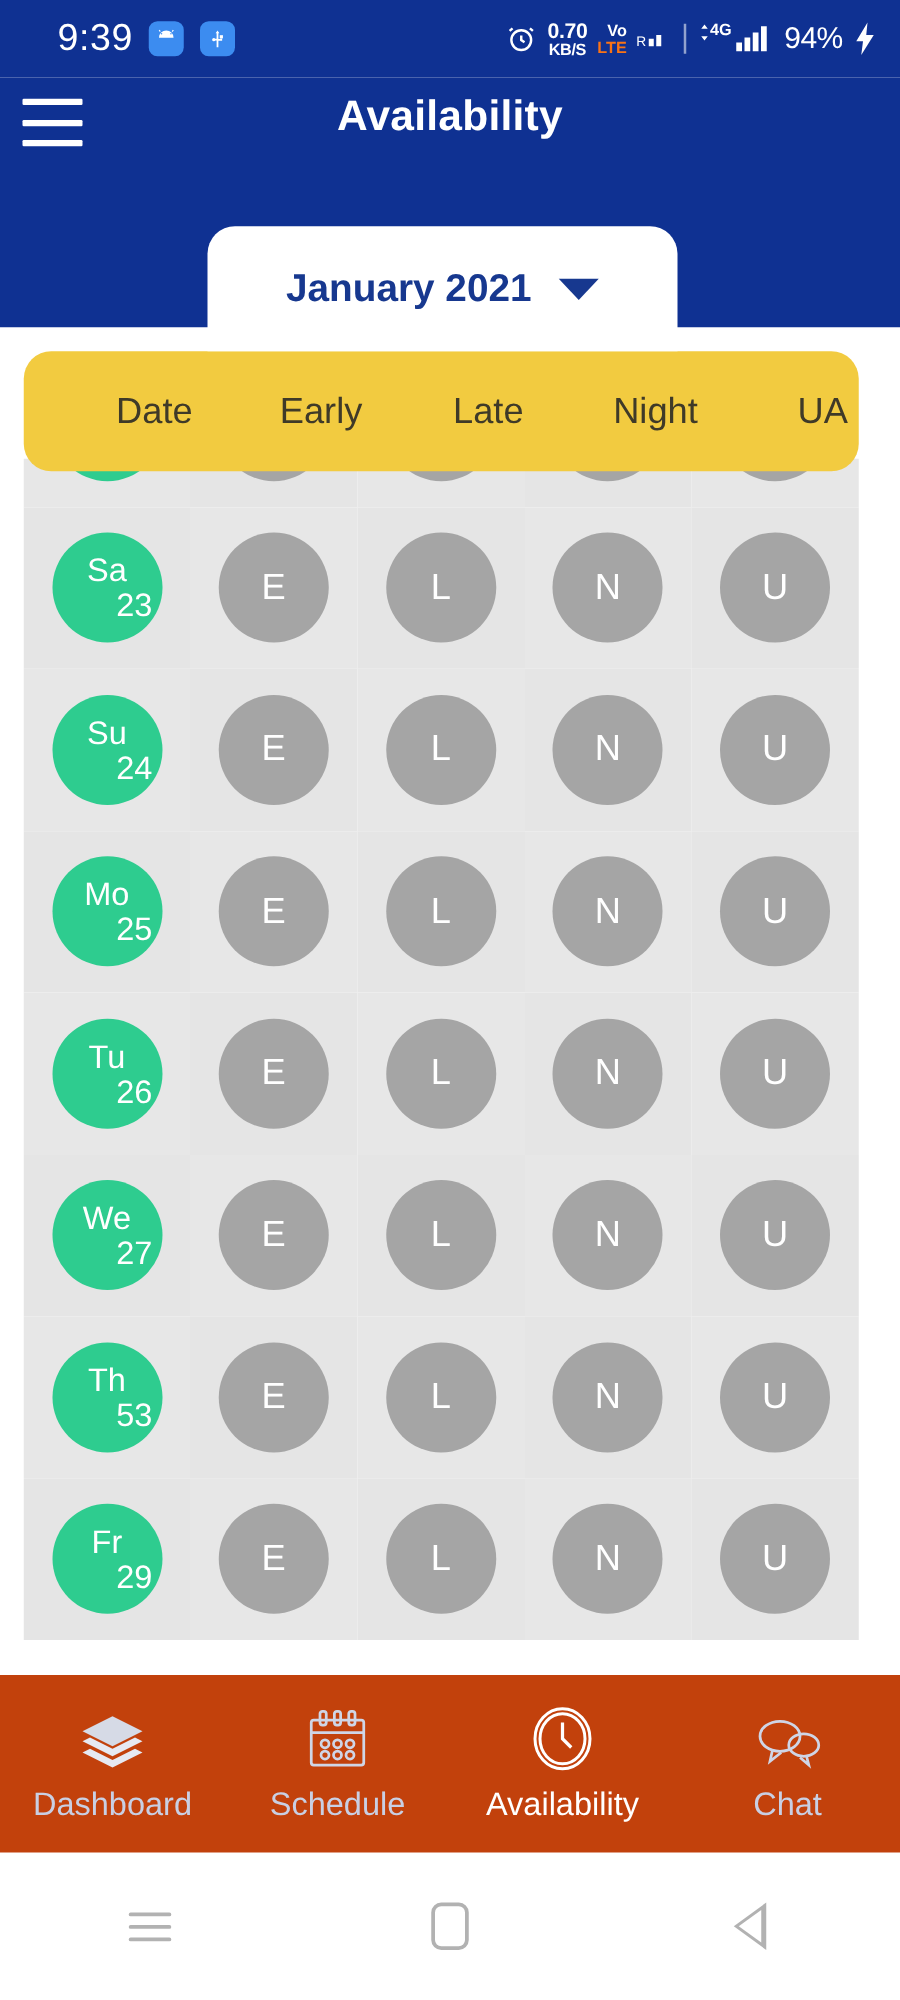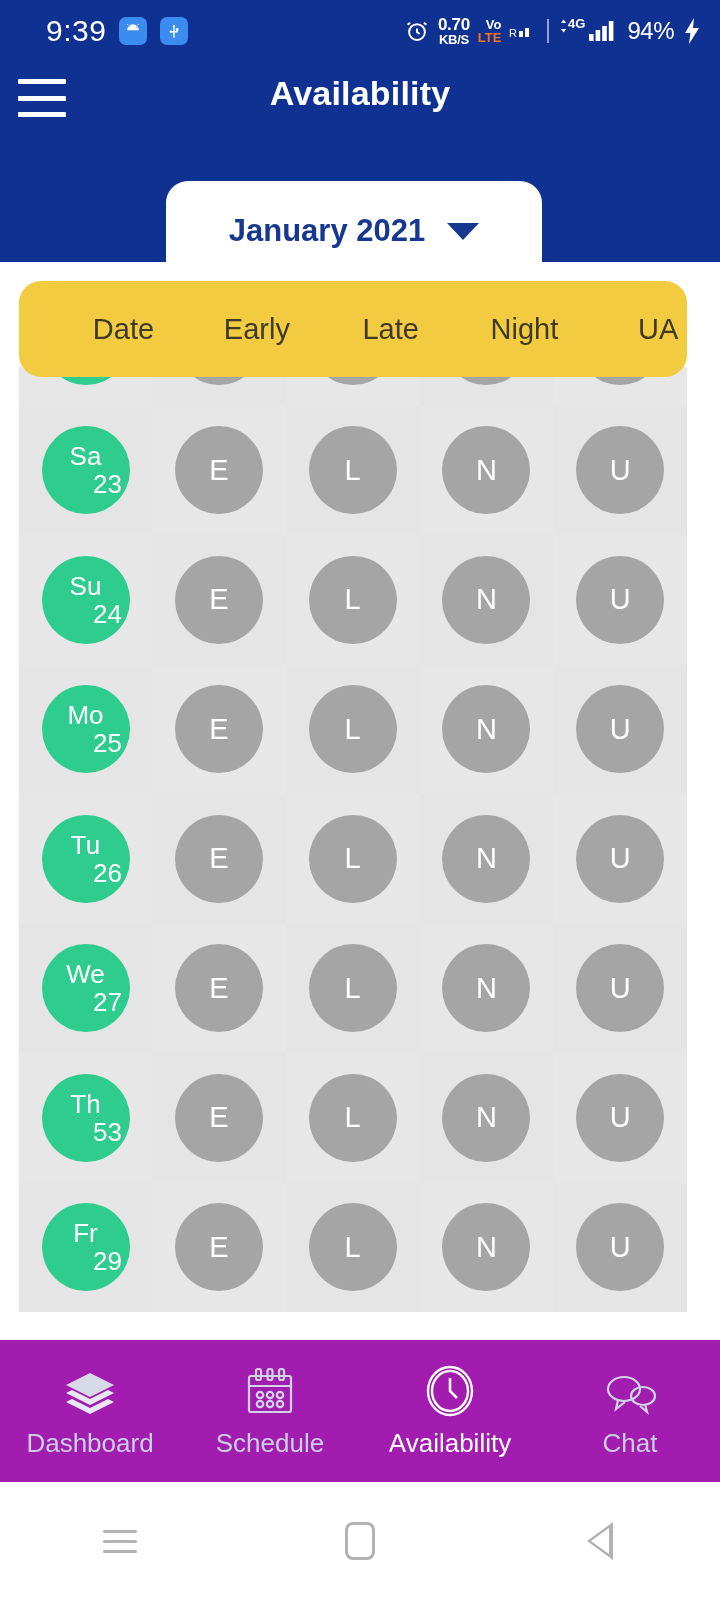--- a/index.html
+++ b/index.html
@@ -161,21 +161,21 @@
     background: #a5a5a5;
     display: flex; align-items: center; justify-content: center;
     color: #ffffff; font-size: 29px;
     cursor: pointer;
   }
 
   
   .bottomnav {
     position: absolute; left: 0; top: 1340px;
     width: 720px; height: 148px;
-    background: #a21caf;
+    background: #c2410c;
     display: flex;
   }
   .navitem {
     flex: 1;
     display: flex; flex-direction: column;
     align-items: center; justify-content: center;
     gap: 11px;
     cursor: pointer;
   }
   .navitem .nav-ico {

